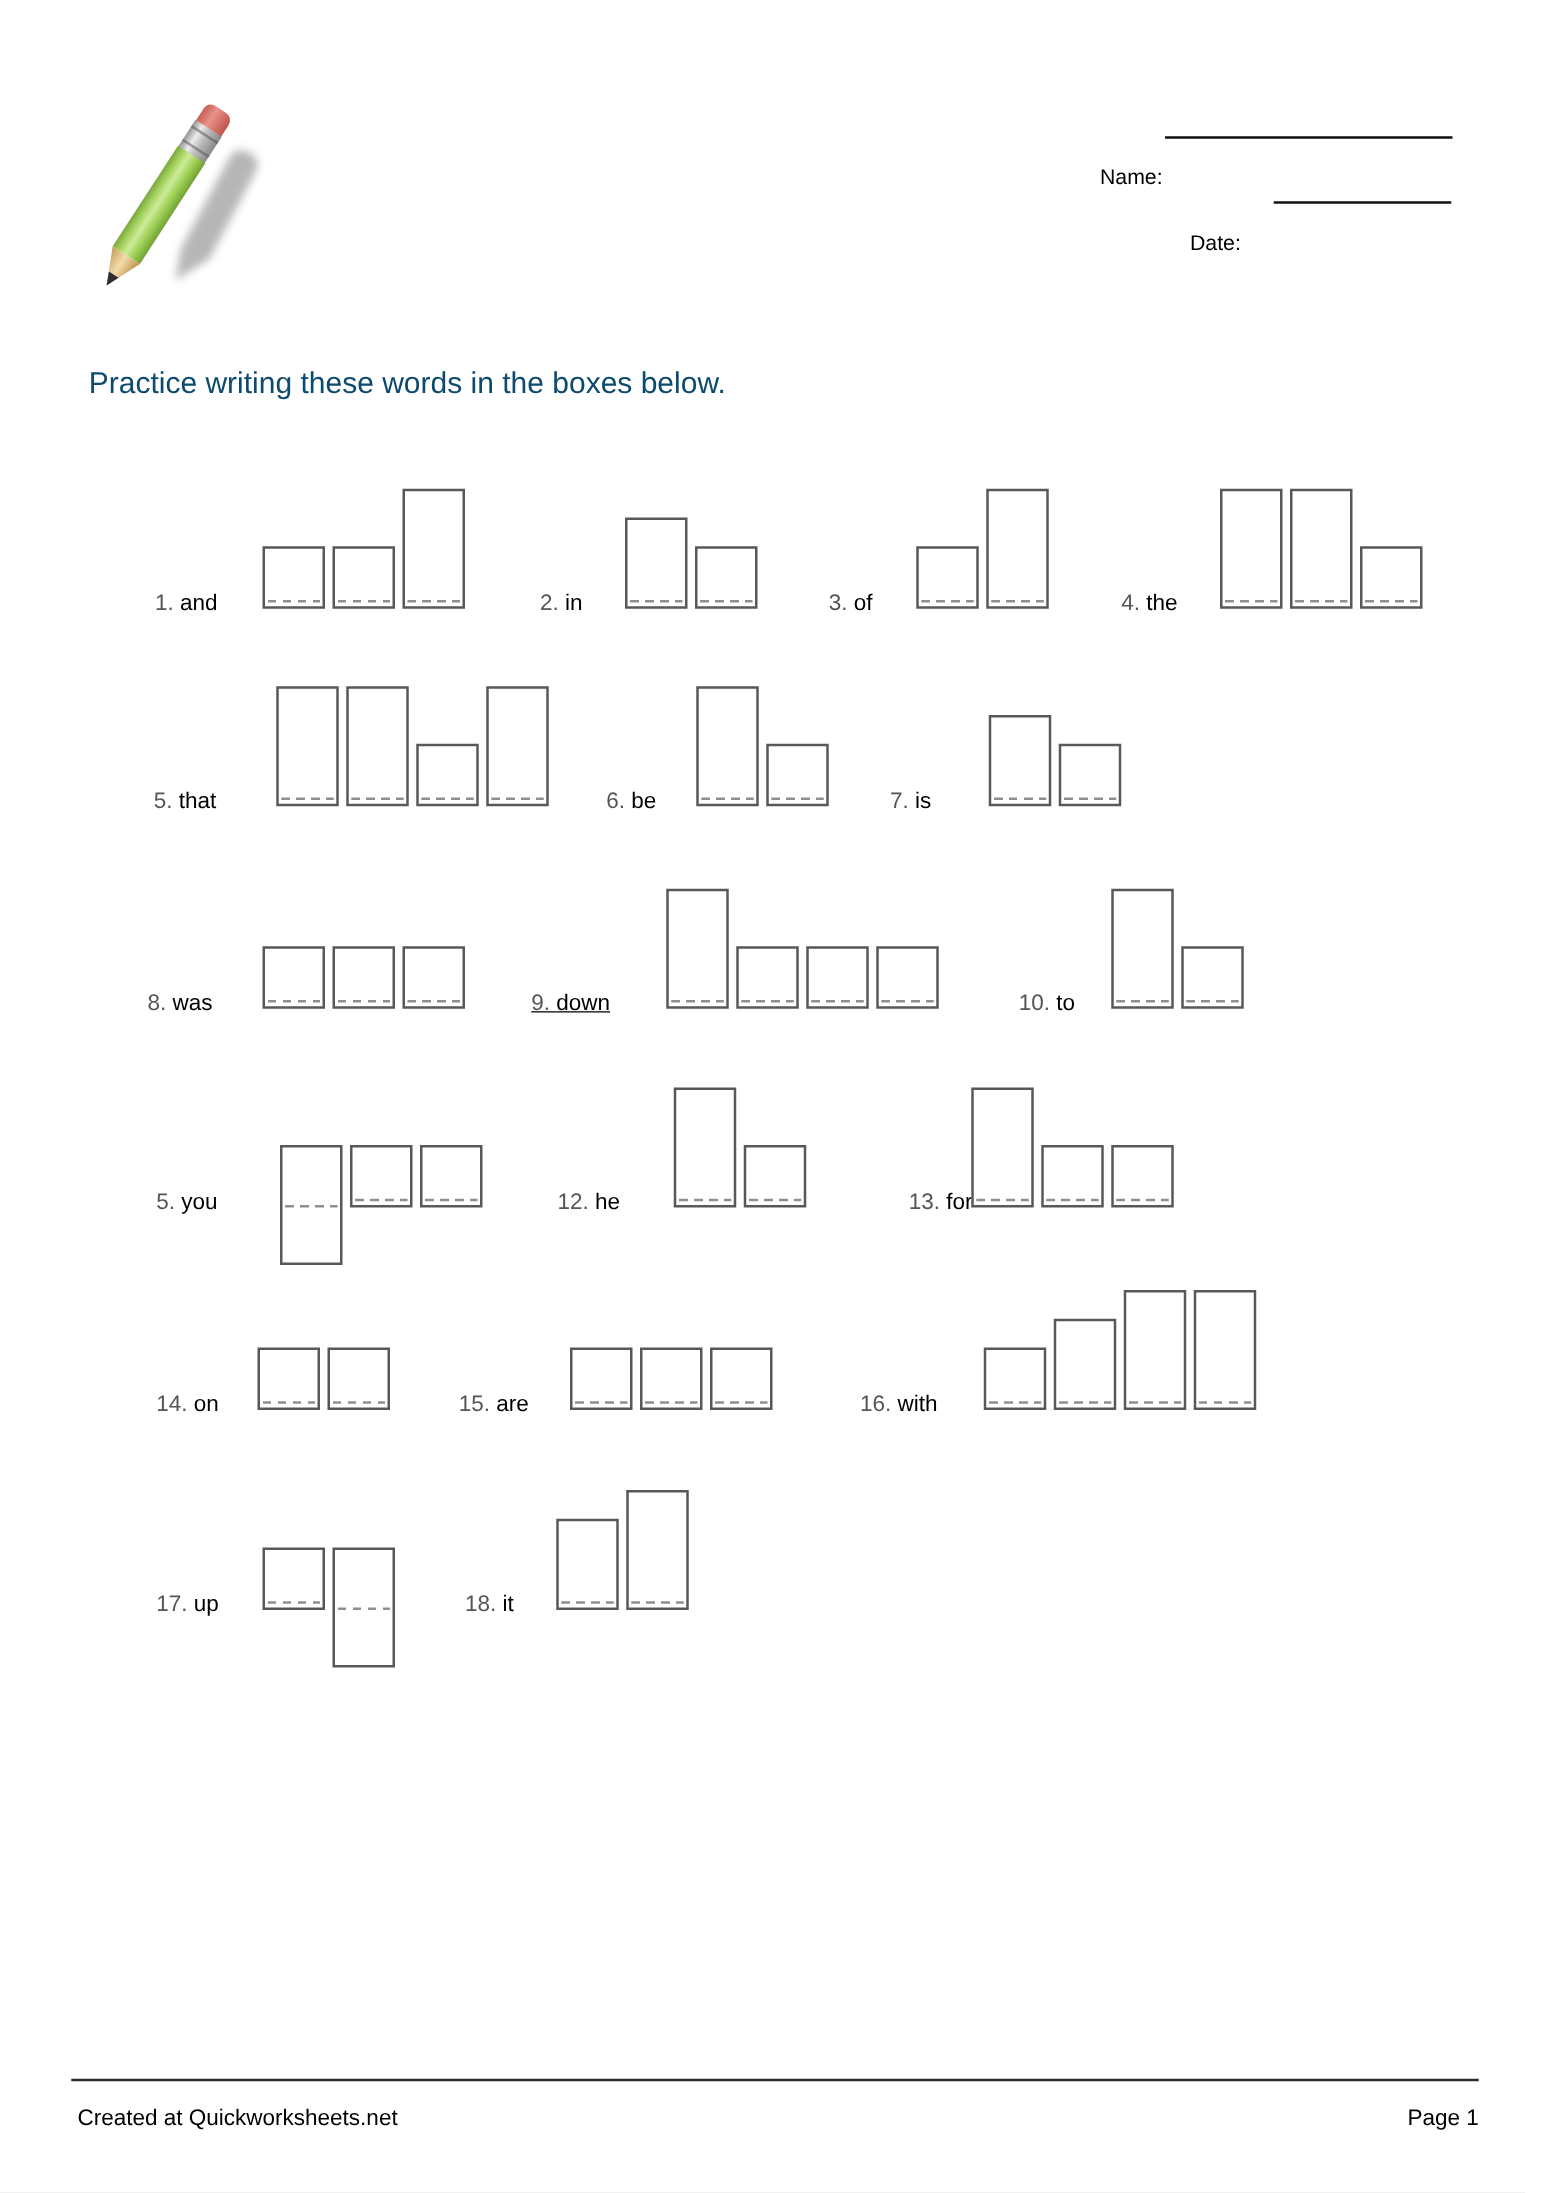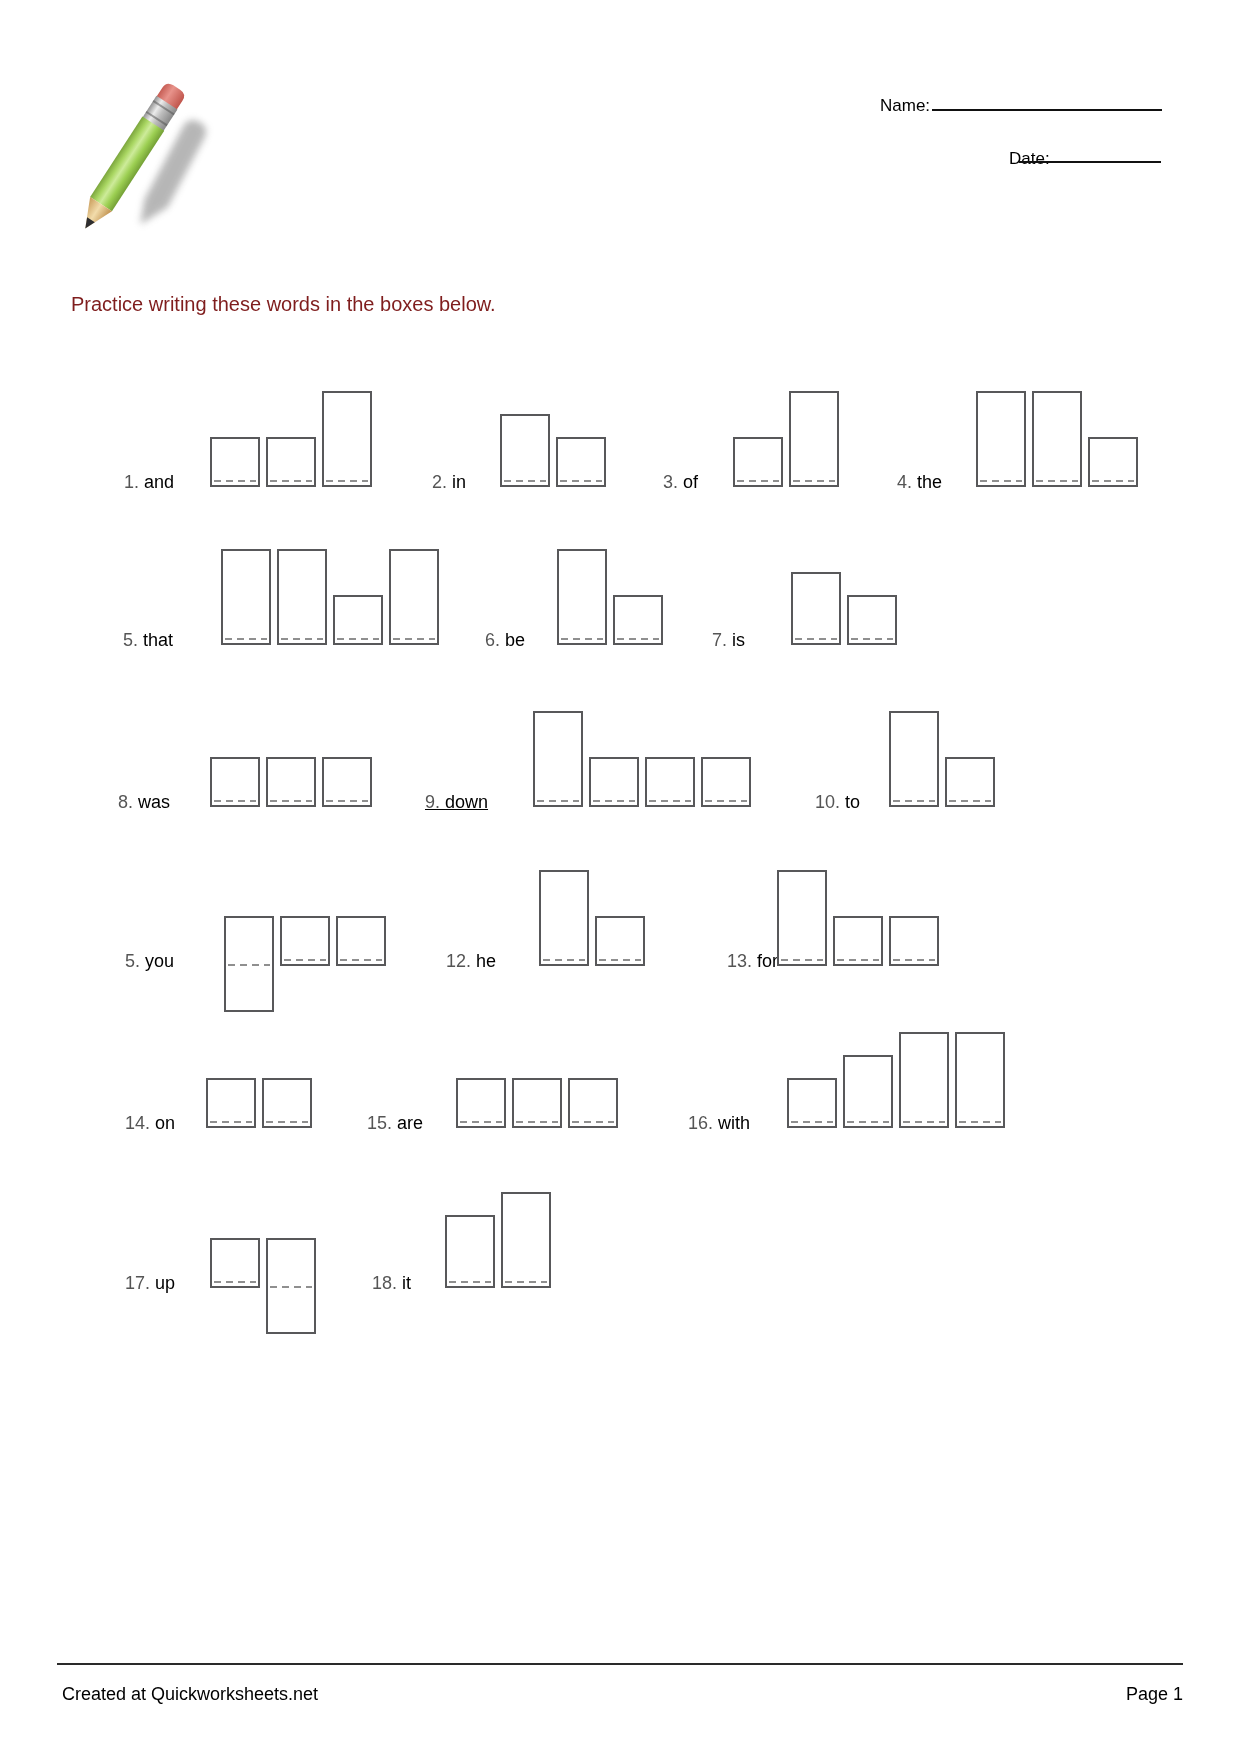--- a/index.html
+++ b/index.html
@@ -11,23 +11,23 @@
     font-family:"Liberation Sans","DejaVu Sans",sans-serif;
     overflow:hidden;
   }
   .abs{position:absolute;}
   .page-title{
     left:0;right:0;top:139px;
     text-align:center;
     font-size:32px;font-weight:bold;color:#000;
     letter-spacing:0px;
   }
-  .field-label{font-size:17px;color:#000;}
+  .field-label{font-size:17px;color:#000;margin-top:36px;}
   .field-line{border-bottom:2px solid #111;height:0;}
-  .instruction{font-size:20px;color:#7f1d1d;}
+  .instruction{font-size:24px;color:#0c4a6e;}
   .word-label{font-size:18px;line-height:18px;white-space:pre;}
   .word-label .num{color:#555555;}
   .word-label .wrd{color:#000000;}
   .letter-box{
     position:absolute;width:50px;box-sizing:border-box;
     border:2px solid #58585a;background:#fff;
   }
   .letter-box .dash{
     position:absolute;left:2px;right:2px;height:2px;
     background:repeating-linear-gradient(90deg,#8f8f8f 0 7px,transparent 7px 12px);
@@ -82,21 +82,21 @@
       <rect x="-12.5" y="-48" width="25" height="2" fill="rgba(80,80,80,0.5)"></rect>
       <rect x="-13" y="-41" width="26" height="96" fill="url(#gBody)"></rect>
       <path d="M -13 55 L 13 55 L 0 84 Z" fill="url(#gWood)"></path>
       <path d="M -4.6 73.5 L 4.6 73.5 L 0 84 Z" fill="#2e2e30"></path>
     </g>
   </svg>
 
 
   <div class="abs field-label" style="left:880px;top:96px;">Name:</div>
   <div class="abs field-line" style="left:932px;top:109px;width:230px;"></div>
-  <div class="abs field-label" style="left:1009px;top:149px;">Date:</div>
+  <div class="abs field-label" style="left:952px;top:149px;">Date:</div>
   <div class="abs field-line" style="left:1019px;top:161px;width:142px;"></div>
 
   <div class="abs instruction" style="left:71px;top:293px;">Practice writing these words in the boxes below.</div>
 
   <div class="abs" style="left:0;top:0;width:100%;height:100%;">
       <div>
         <div class="abs word-label" style="left: 124px; top: 473px;"><span class="num">1. </span><span class="wrd">and</span></div>
         <div class="letter-box" style="left: 210px; top: 437px; height: 50px;">
           <div class="dash" style="bottom: 3px;"></div>
         </div>

